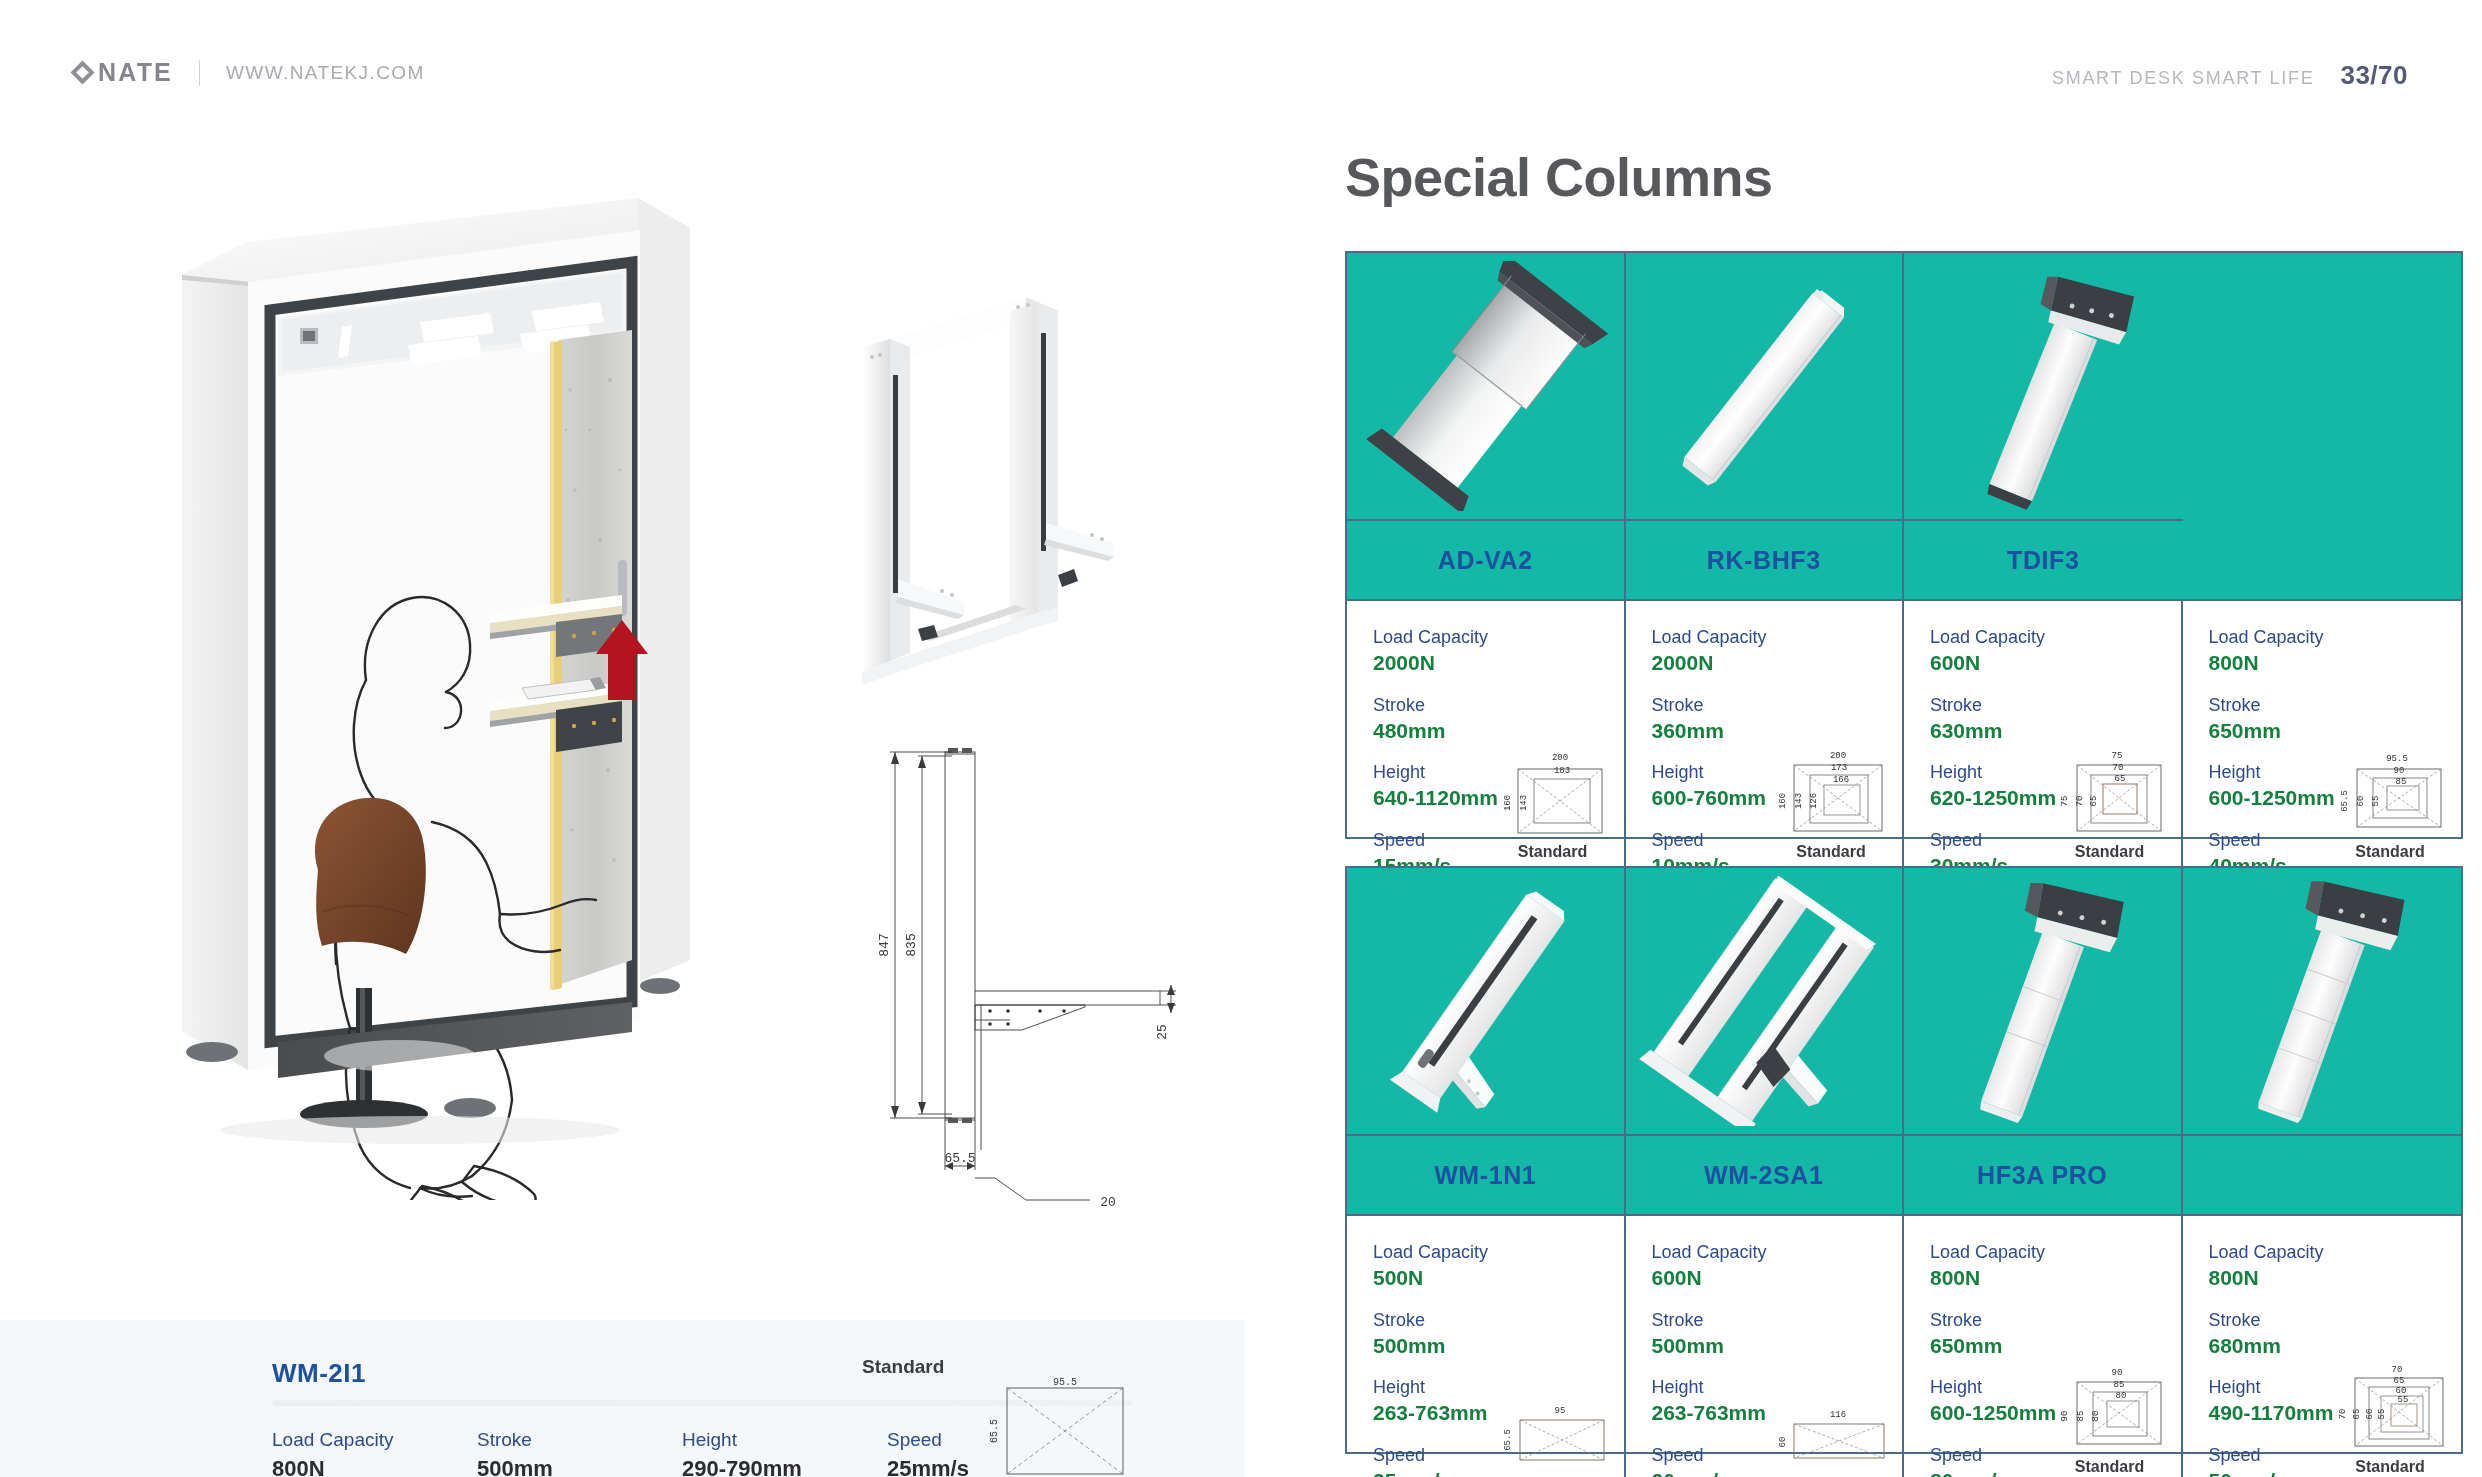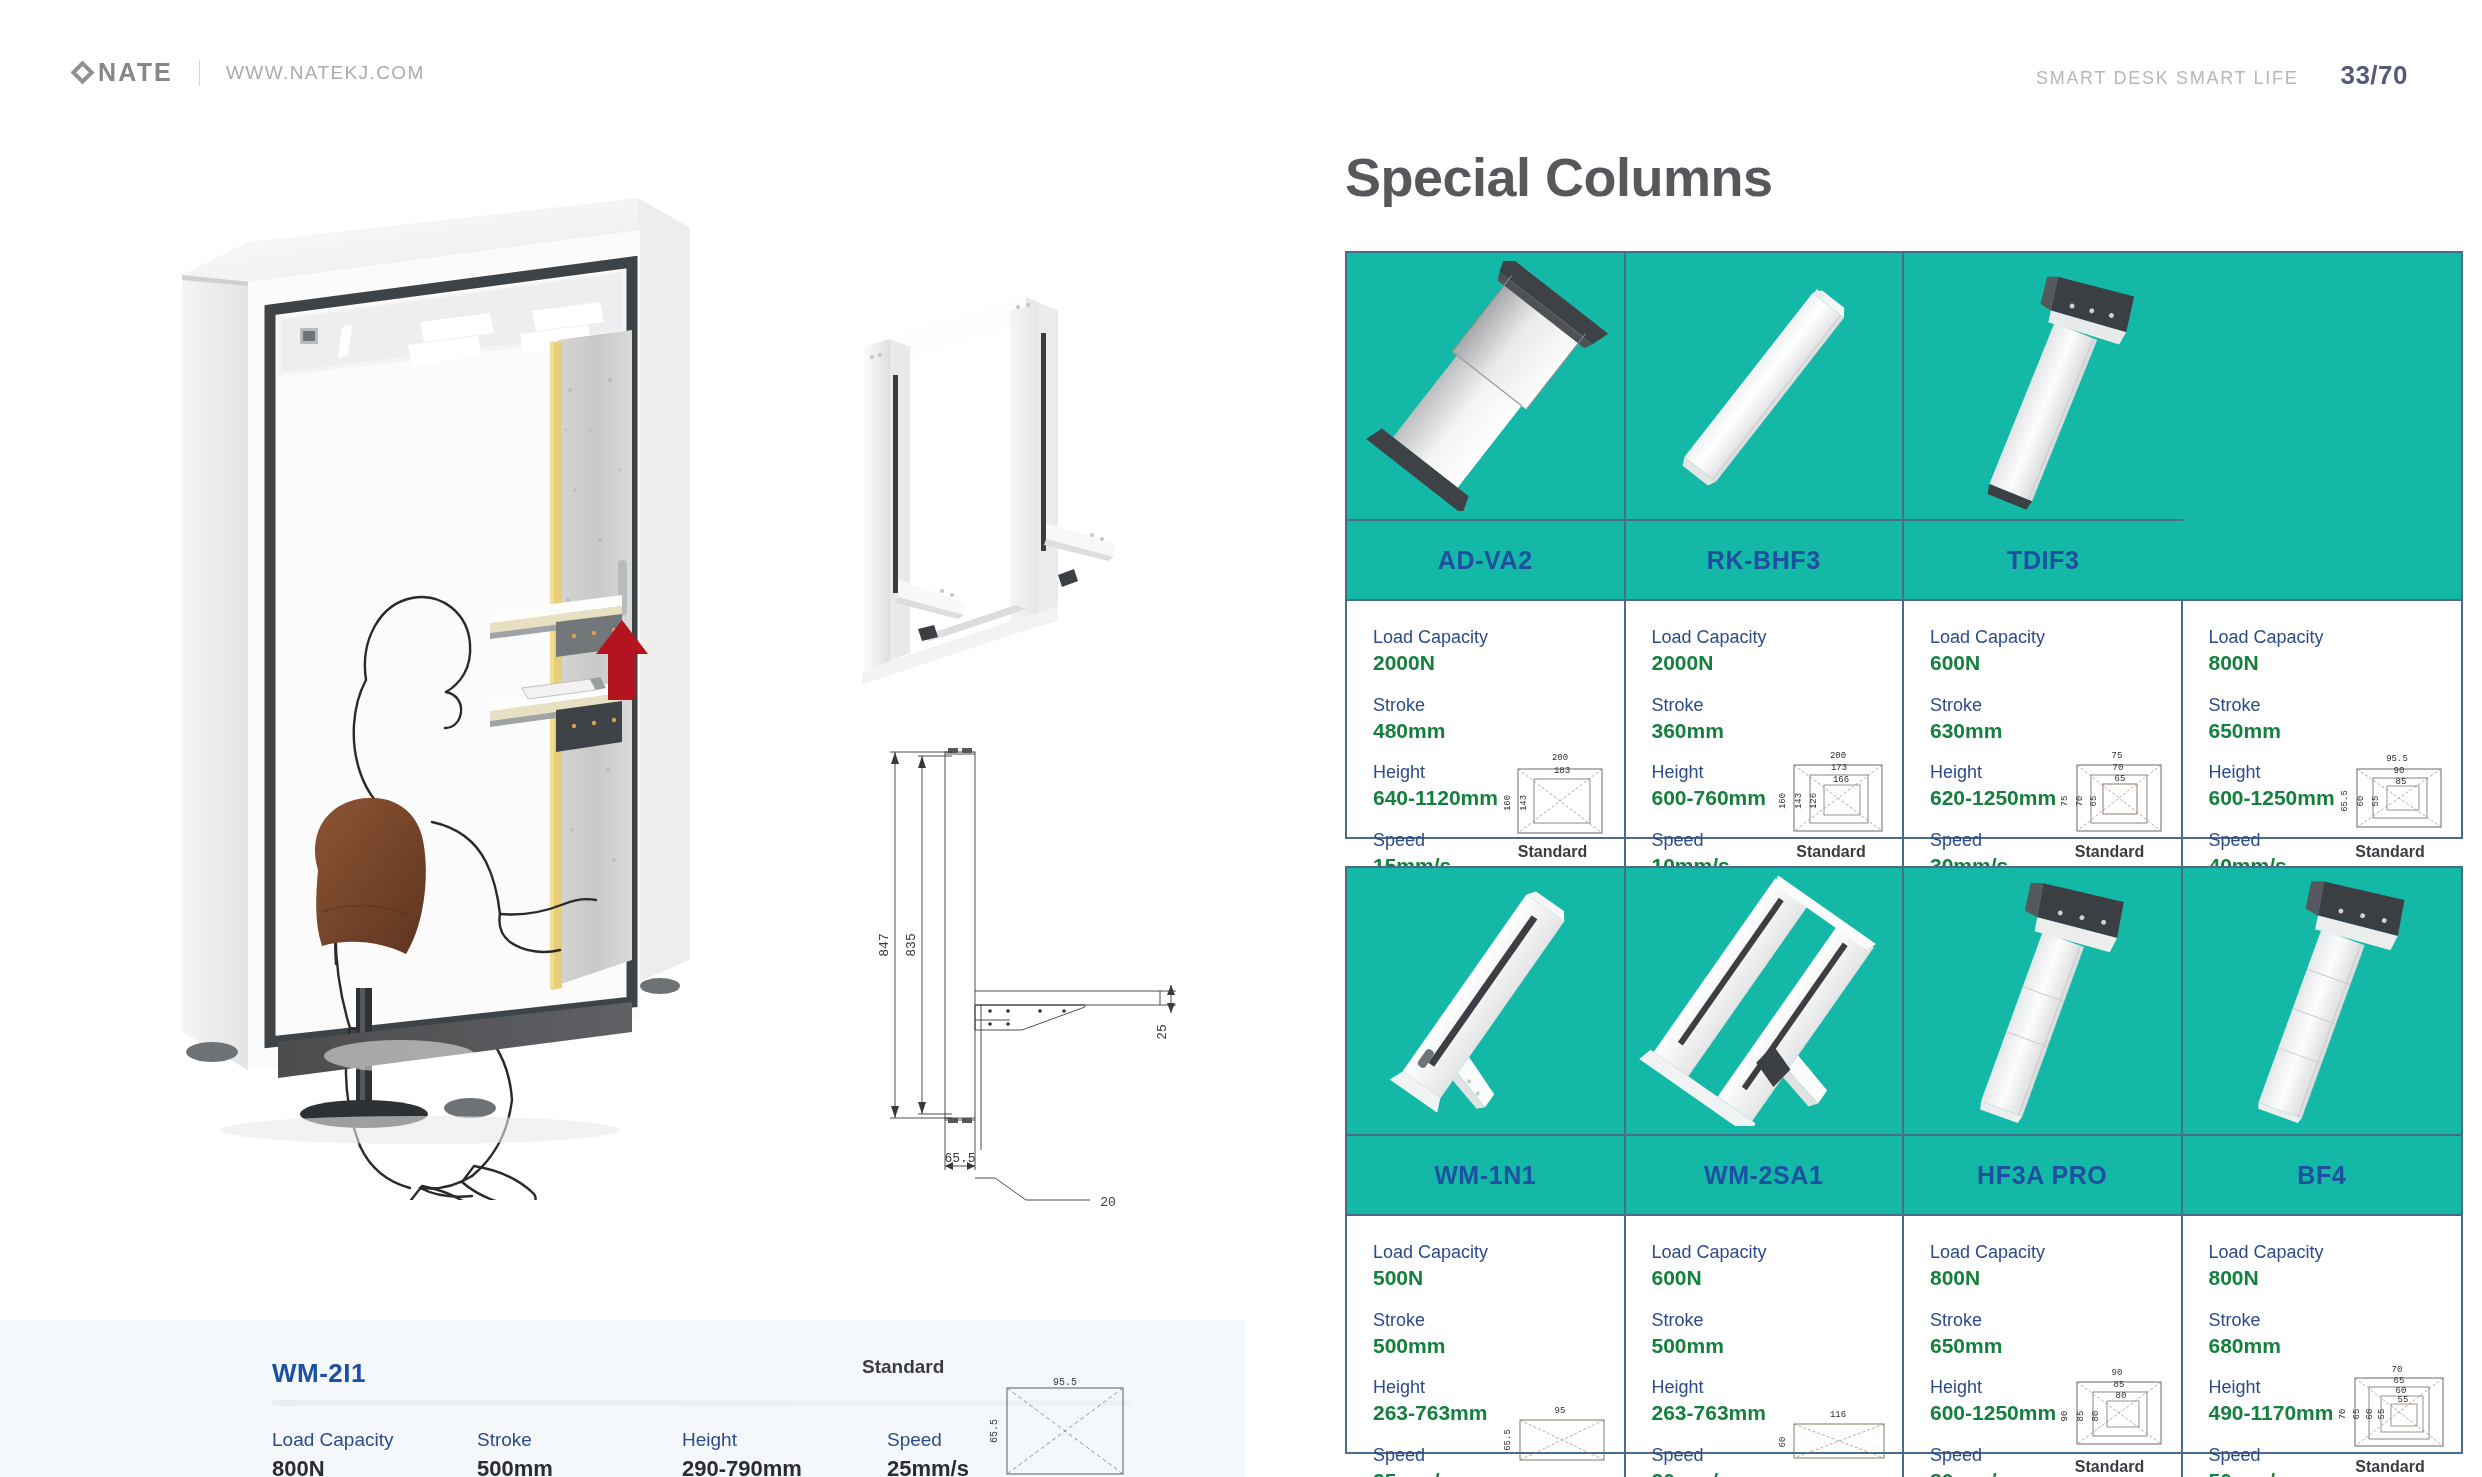--- a/index.html
+++ b/index.html
@@ -14,21 +14,21 @@
   
   .header { position:absolute; top:58px; left:0; width:2482px; height:40px; }
   .brand-wrap { position:absolute; left:74px; top:0; display:flex; align-items:center; gap:0; }
   .brand-mark { display:flex; align-items:center; gap:7px; }
   .brand-diamond { width:17px; height:17px; background:#8e9096; transform:rotate(45deg); position:relative; }
   .brand-diamond:after{content:"";position:absolute;left:4px;top:4px;width:9px;height:9px;background:#fff;}
   .brand-name { font-size:25px; font-weight:bold; letter-spacing:2.2px; color:#85878d; }
   .brand-divider { width:1px; height:26px; background:#d2d4d8; margin:0 26px; }
   .brand-url { font-size:19px; letter-spacing:1.4px; color:#a9abb0; font-weight:400; }
 
-  .header-right { position:absolute; right:74px; top:2px; display:flex; align-items:baseline; gap:42px; }
+  .header-right { position:absolute; right:74px; top:2px; display:flex; align-items:baseline; gap:26px; }
   .header-tag { font-size:18px; letter-spacing:1.7px; color:#b5b7bc; }
   .header-page { font-size:26px; font-weight:bold; color:#55597a; letter-spacing:0.5px; }
 
   
   .left-col { position:absolute; left:0; top:110px; width:1270px; height:1230px; }
 
   .booth-photo { position:absolute; left:170px; top:60px; width:600px; height:1030px; }
   .bracket-photo { position:absolute; left:830px; top:175px; width:310px; height:400px; }
   .dim-drawing { position:absolute; left:840px; top:620px; width:340px; height:480px; }
 
@@ -682,21 +682,20 @@
                 </g>
               <rect x="110" y="58" width="46" height="184" fill="url(#hfG)"></rect>
               <line x1="110" y1="100" x2="156" y2="100" stroke="#c9cbcd" stroke-width="1"></line>
               <line x1="110" y1="142" x2="156" y2="142" stroke="#c9cbcd" stroke-width="1"></line>
               <line x1="110" y1="184" x2="156" y2="184" stroke="#c9cbcd" stroke-width="1"></line>
               <polygon points="110,242 156,242 154,248 112,248" fill="#edeeef"></polygon>
               <line x1="152" y1="58" x2="152" y2="242" stroke="#c8cacc" stroke-width="1"></line>
             </g>
           </svg>
         </div>
-        <div class="prod-name">BF4</div>
       </div>
     </div>
 
     <div class="specgrid r2">
 
       <div class="scell">
         <div class="sk">Load Capacity</div>
         <div class="sv">500N</div>
         <div class="sk">Stroke</div>
         <div class="sv">500mm</div>

